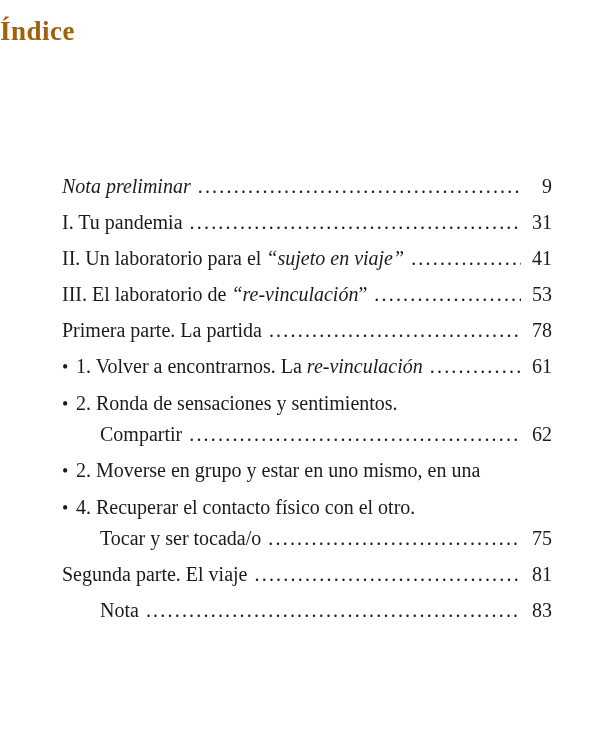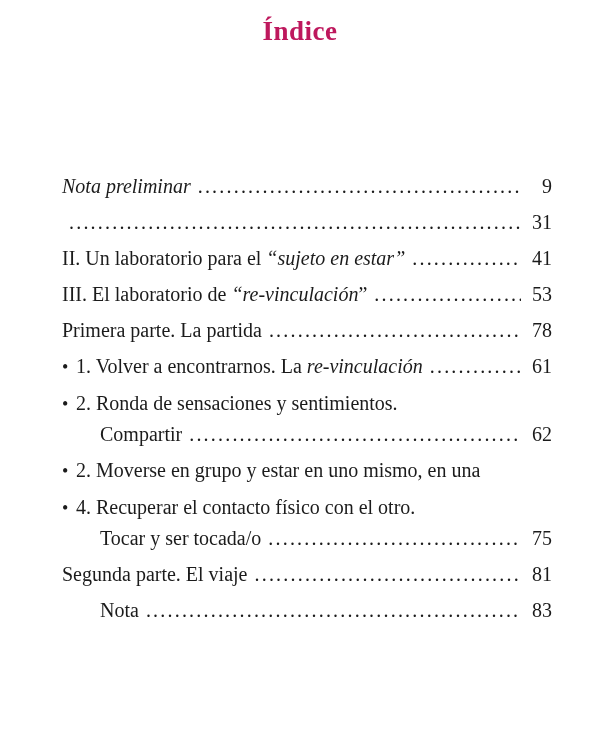--- a/index.html
+++ b/index.html
@@ -12,25 +12,25 @@
     width: 600px;
     height: 738px;
     background: #ffffff;
     overflow: hidden;
     color: #1b1b1b;
     font-family: "Liberation Serif", serif;
   }
   .title {
     margin: 0;
     padding-top: 16px;
-    text-align: center;
+    text-align: left;
     font-size: 27px;
     font-weight: bold;
     letter-spacing: 0.5px;
-    color: #be185d;
+    color: #a16207;
   }
   .toc {
     position: absolute;
     top: 171px;
     left: 62px;
     right: 48px;
     font-size: 20px;
     line-height: 30px;
   }
   .entry {
@@ -89,27 +89,28 @@
   <div class="toc">
       <div class="entry">
         <div class="line haspage">
           <span class="text"><span class="it">Nota preliminar</span></span>
           <span class="leader"></span>
           <span class="pagenum">9</span>
         </div>
       </div>
       <div class="entry">
         <div class="line haspage">
+          <span class="text"><span>I. Tu pandemia</span></span>
           <span class="leader"></span>
           <span class="pagenum">31</span>
         </div>
       </div>
       <div class="entry">
         <div class="line haspage">
-          <span class="text"><span>II. Un laboratorio para el </span><span class="it">“sujeto en estar”</span></span>
+          <span class="text"><span>II. Un laboratorio para el </span><span class="it">“sujeto en viaje”</span></span>
           <span class="leader"></span>
           <span class="pagenum">41</span>
         </div>
       </div>
       <div class="entry">
         <div class="line haspage">
           <span class="text"><span>III. El laboratorio de </span><span class="it">“re-vinculación</span><span>”</span></span>
           <span class="leader"></span>
           <span class="pagenum">53</span>
         </div>

